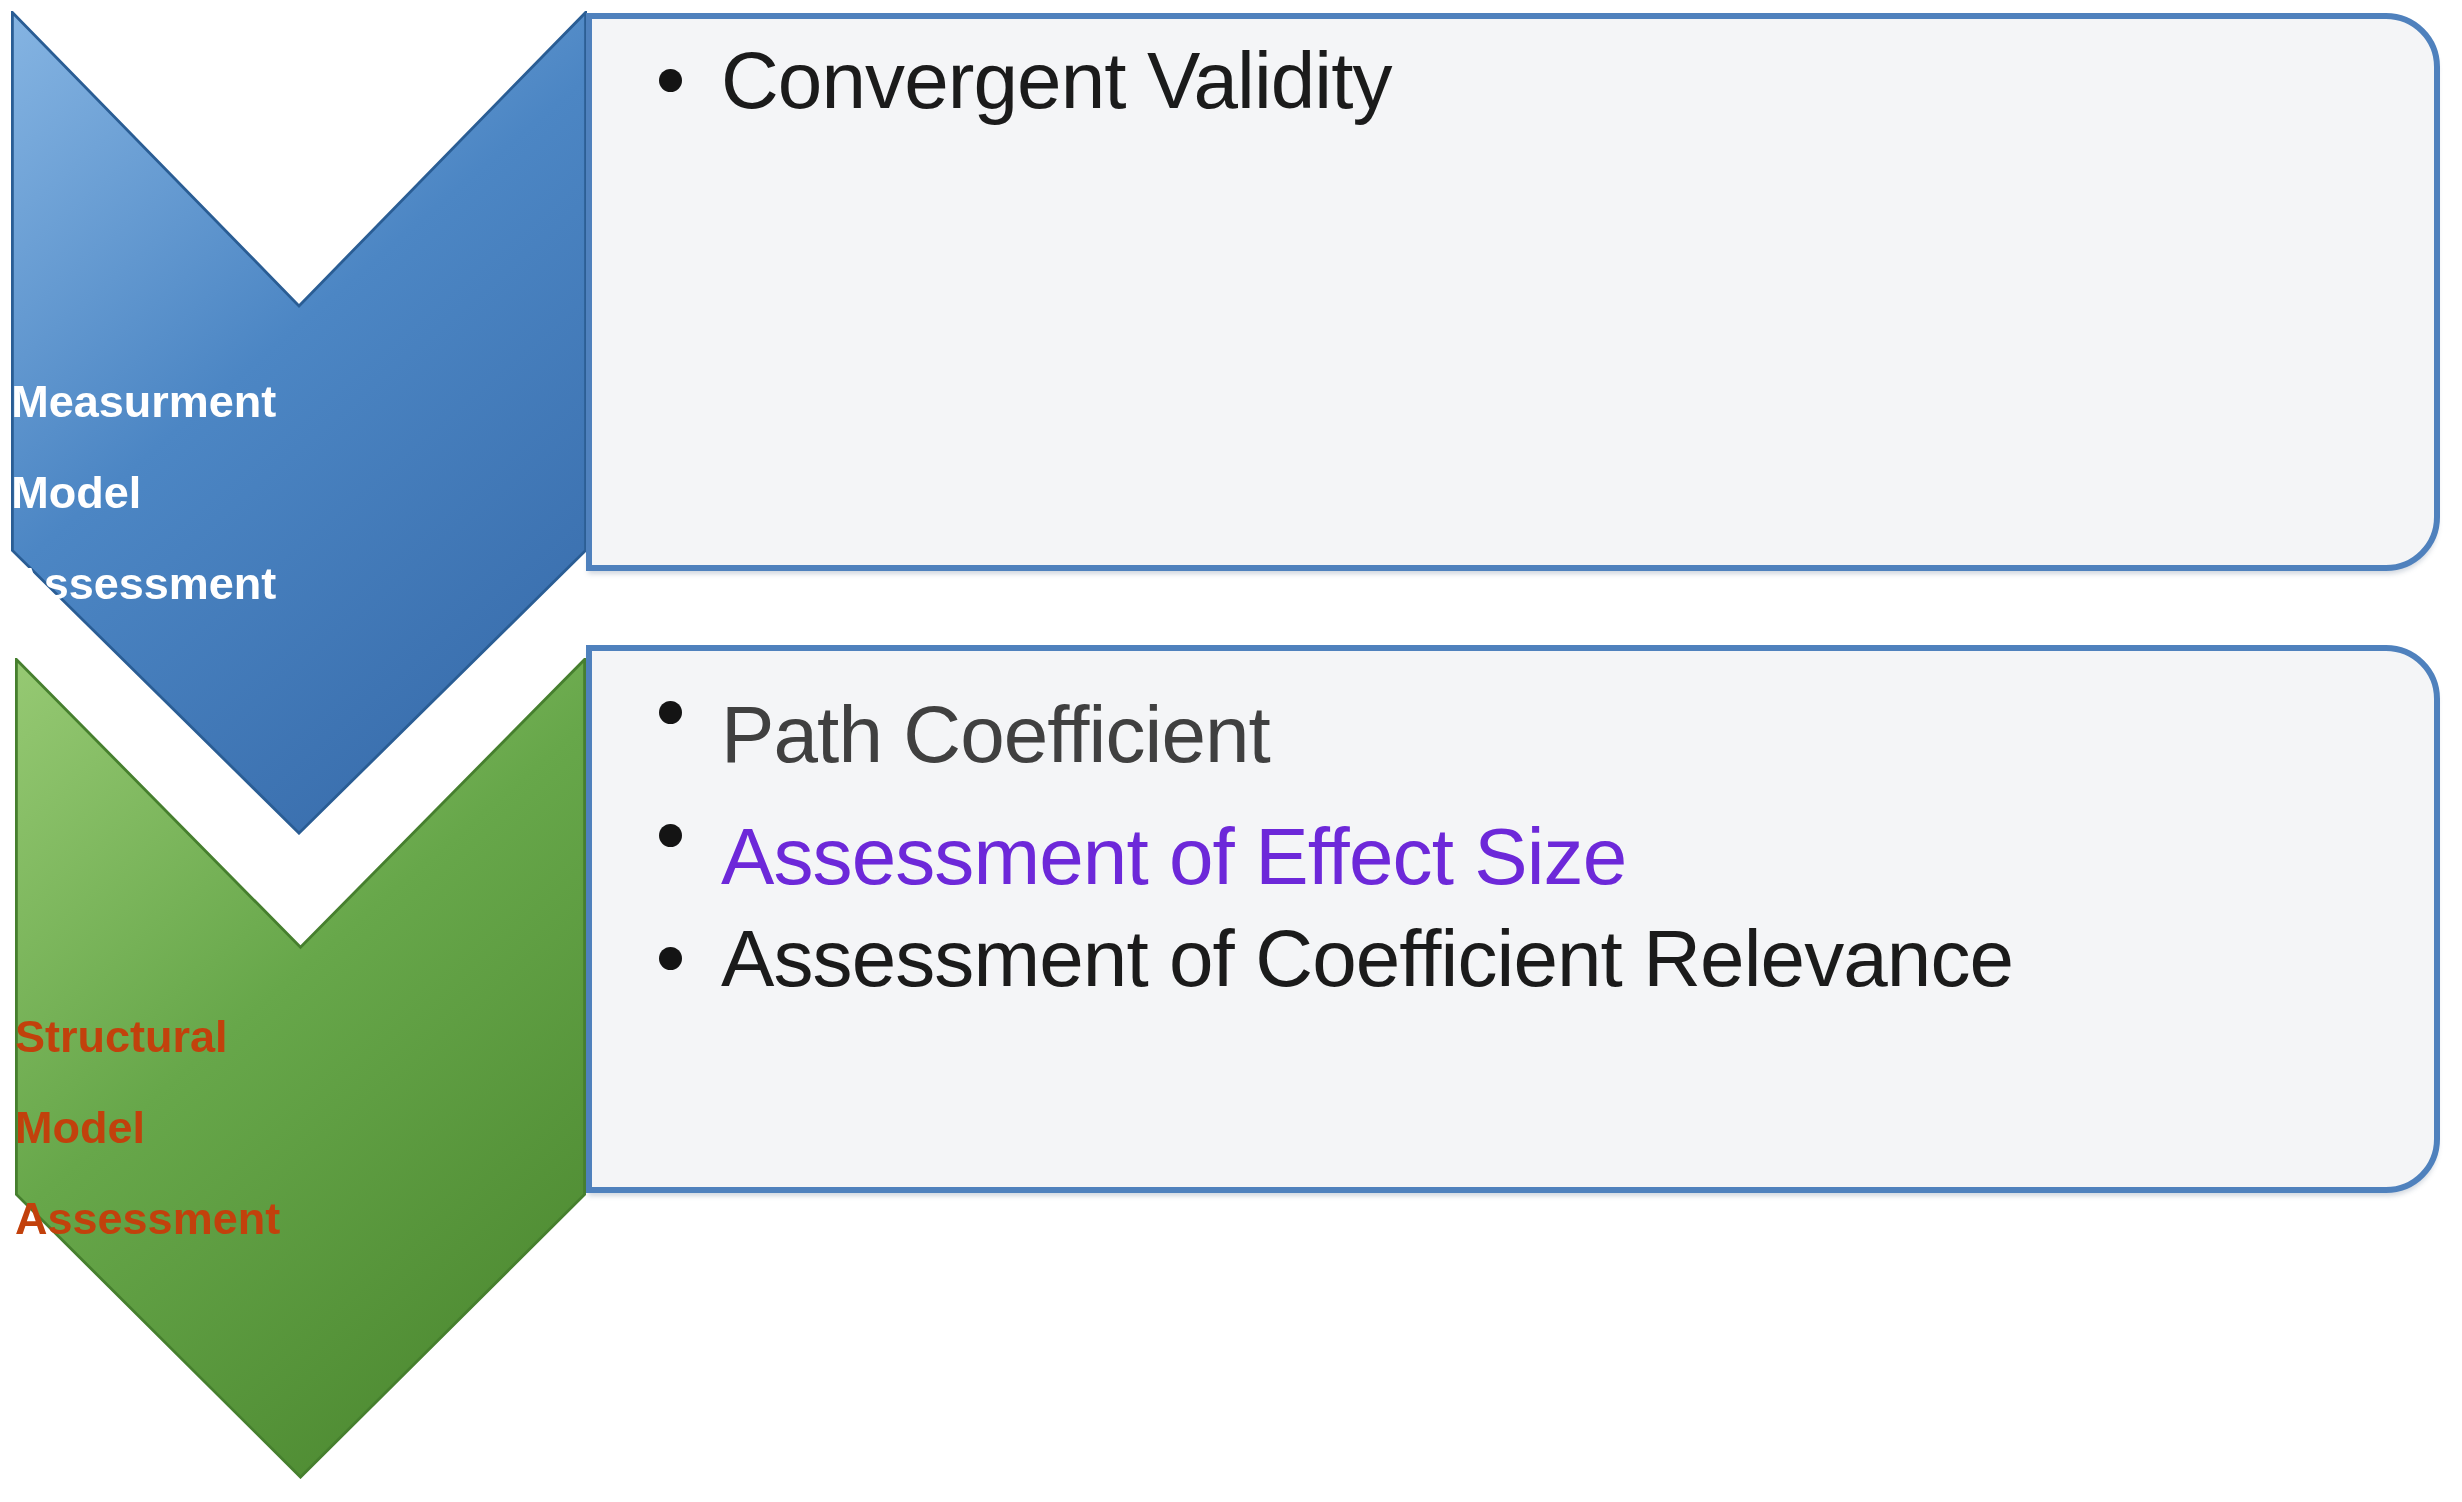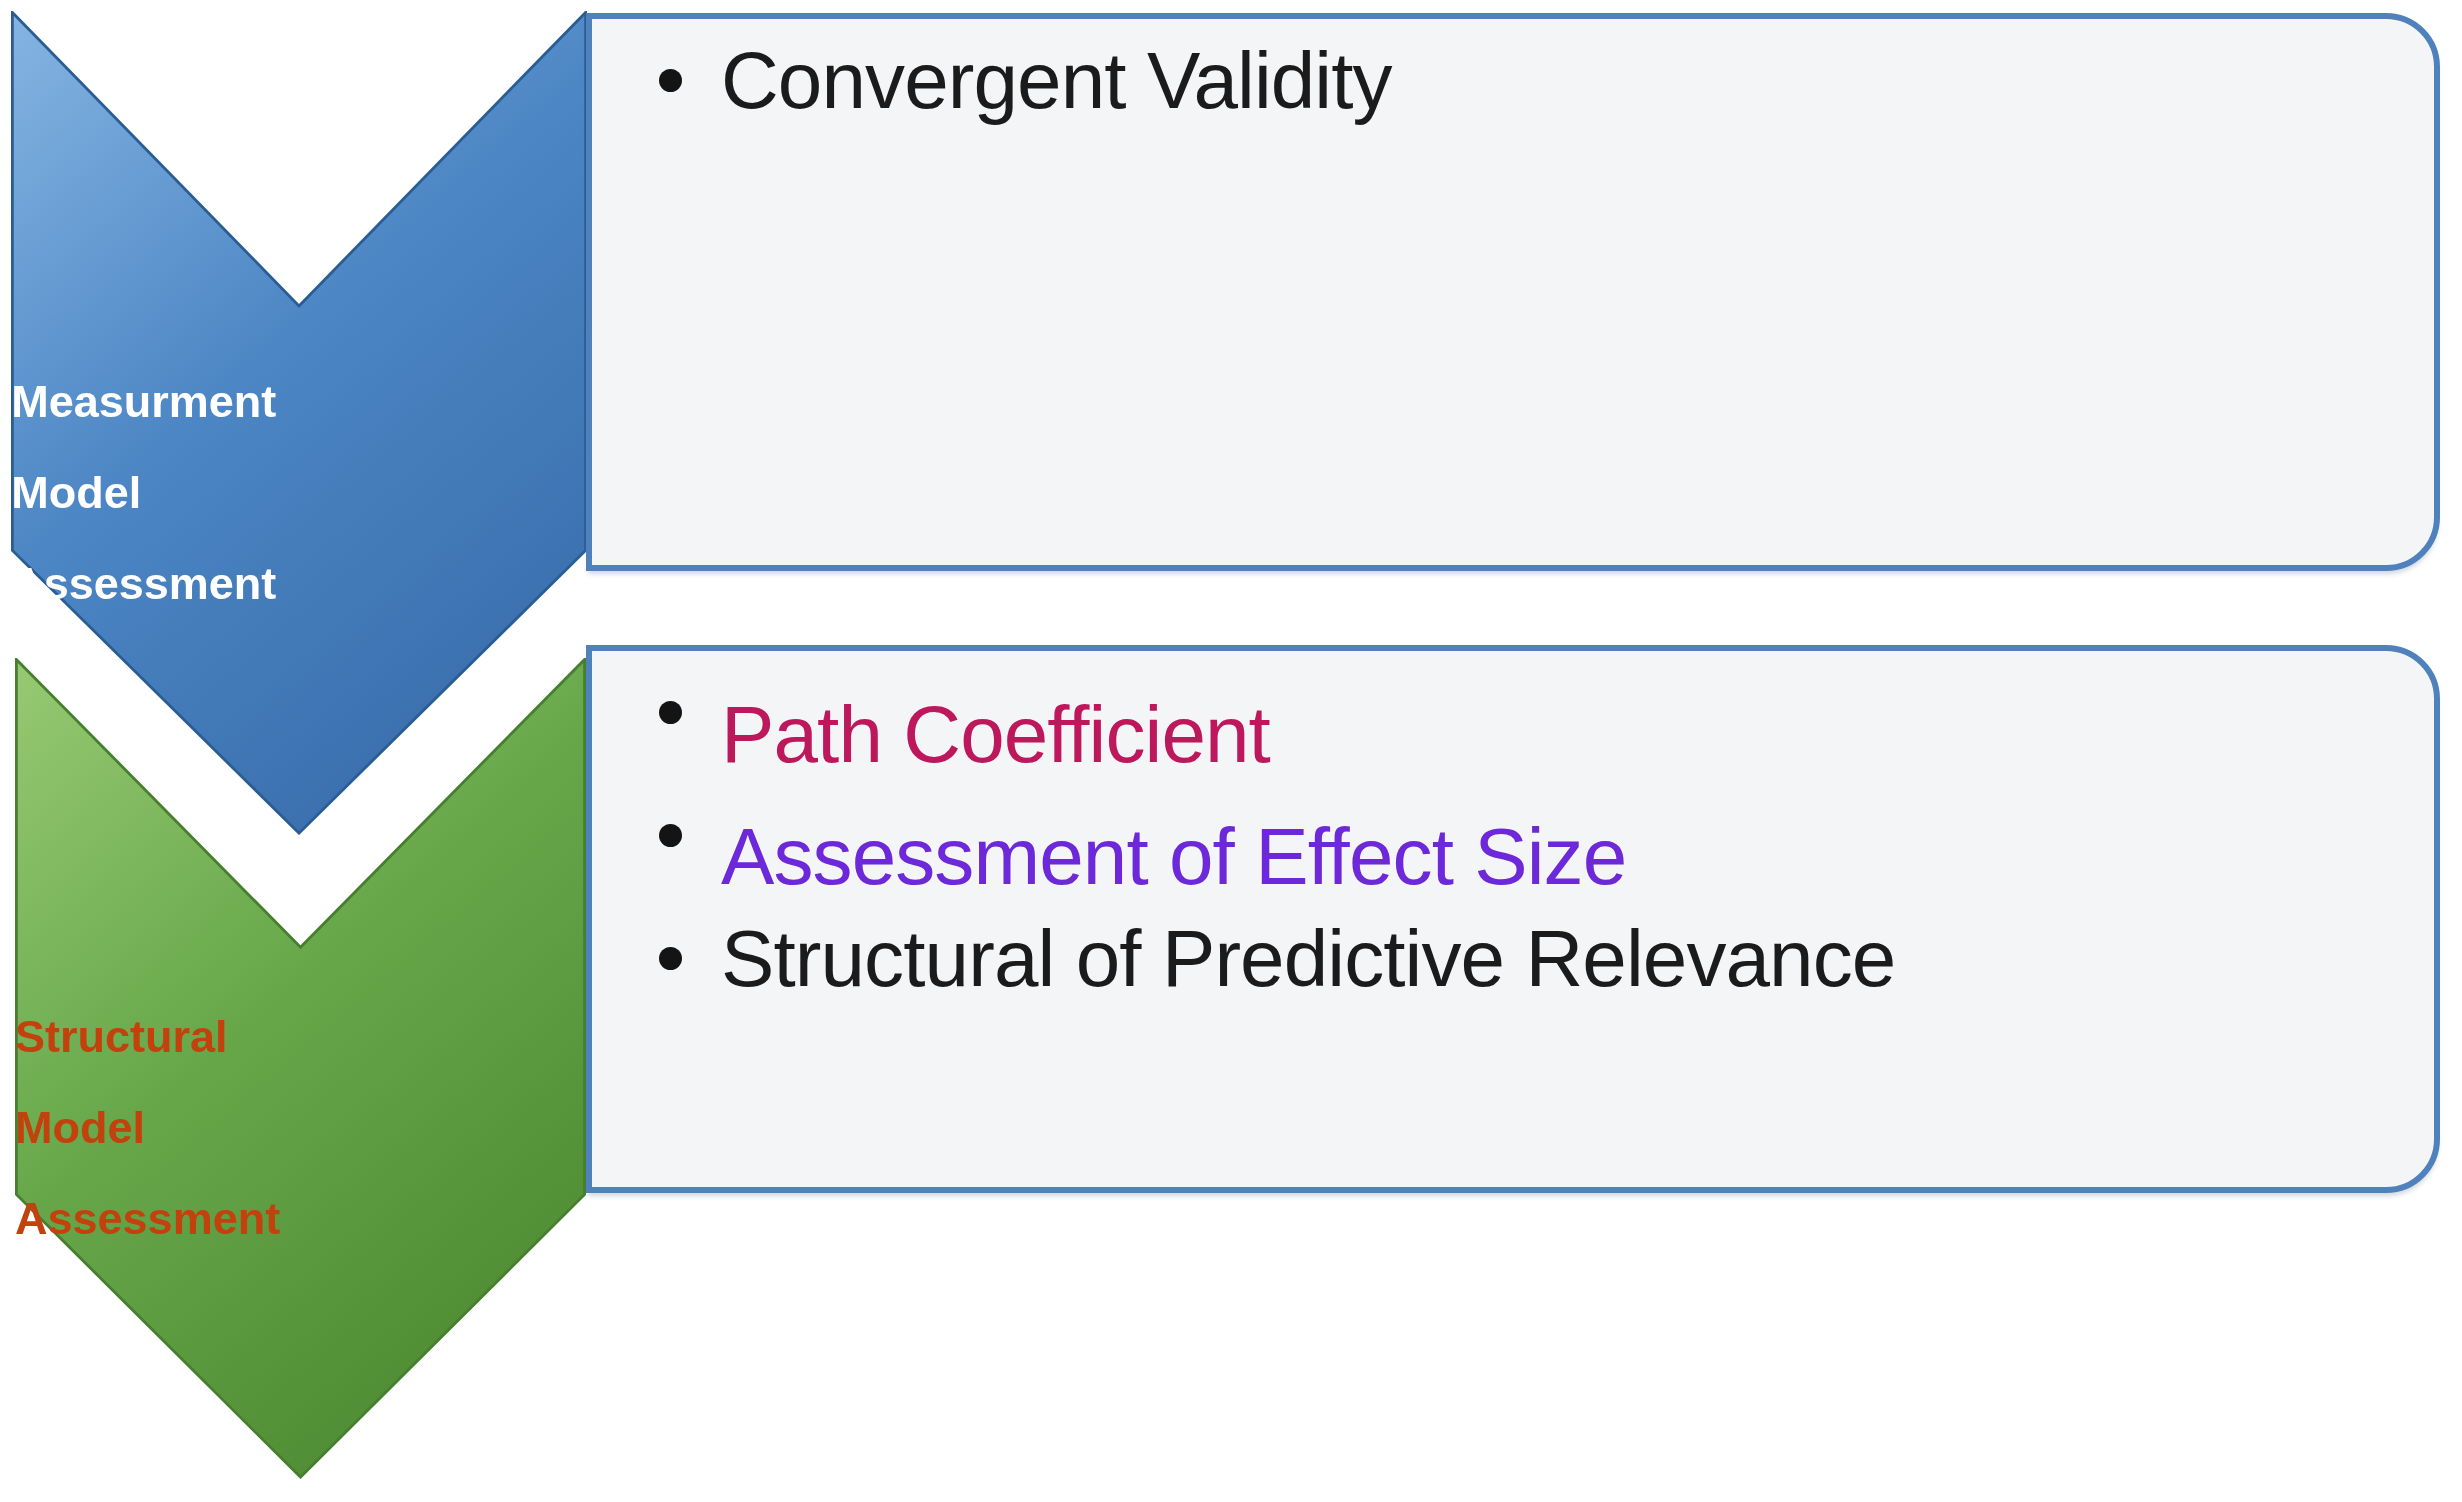--- a/index.html
+++ b/index.html
@@ -101,26 +101,26 @@
 
   <div class="arrow-label label-2" style="color: #c2410c;">
     <span>Structural</span>
     <span>Model</span>
     <span>Assessment</span>
   </div>
 
   <div class="panel panel-2" style="border-color: rgb(79, 129, 189); background: rgb(244, 245, 247);">
     <div class="row">
       <span class="dot" style="background: rgb(20, 20, 20);"></span>
-      <span class="btext" style="color: #be185d; margin-top: 45px;">Path Coefficient</span>
+      <span class="btext" style="color: #404040; margin-top: 45px;">Path Coefficient</span>
     </div>
     <div class="row">
       <span class="dot" style="background: rgb(20, 20, 20);"></span>
       <span class="btext" style="color: #6d28d9; margin-top: 43px;">Assessment of Effect Size</span>
     </div>
     <div class="row">
       <span class="dot" style="background: rgb(20, 20, 20);"></span>
-      <span class="btext" style="color: rgb(27, 27, 27);">Structural of Predictive Relevance</span>
+      <span class="btext" style="color: rgb(27, 27, 27);">Assessment of Coefficient Relevance</span>
     </div>
   </div>
 
 </div>
 
 
 </body></html>

